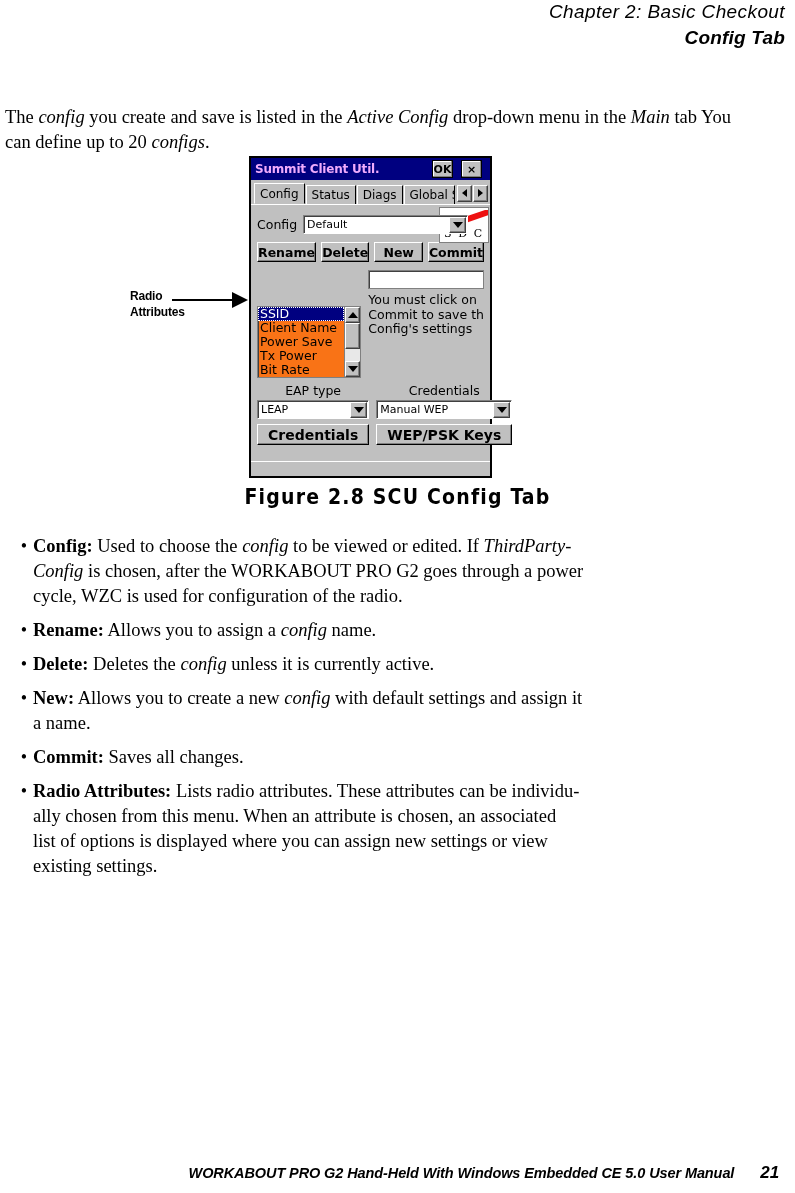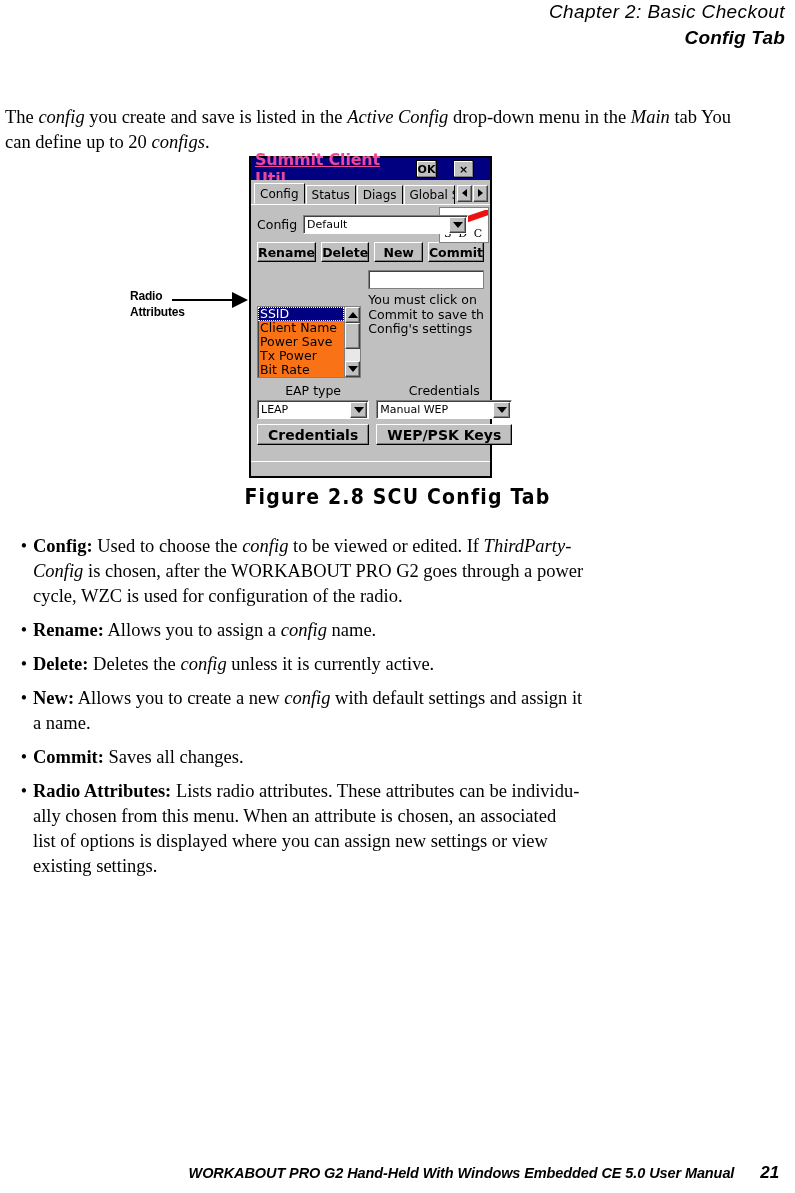--- a/index.html
+++ b/index.html
@@ -86,37 +86,36 @@
     font-family: "DejaVu Sans", "Liberation Sans", sans-serif;
   }
   .titlebar {
     height: 22px;
     background: #000080;
     display: flex;
     align-items: center;
     padding-left: 4px;
   }
   .titlebar-text {
-    color: #ec4899;
-    font-size: 16px;
+    color: #f0abfc;
+    font-size: 12px;
     font-weight: bold;
     letter-spacing: -0.2px;
     flex: 1;
-    text-decoration: underline;
   }
   .tb-btn {
     width: 21px; height: 18px;
     background: #c0c0c0;
     border: 1px solid #000;
     border-right-color: #000;
     border-bottom-color: #000;
     box-shadow: inset -1px -1px 0 #808080, inset 1px 1px 0 #ffffff;
     display: flex; align-items: center; justify-content: center;
     font-size: 11px; font-weight: bold; color: #000;
-    margin-right: 16px;
+    margin-right: 8px;
     box-sizing: border-box;
   }
 
   
   .tabstrip {
     display: flex;
     align-items: flex-end;
     height: 22px;
     padding: 2px 0 0 3px;
     border-bottom: 1px solid #ffffff;

